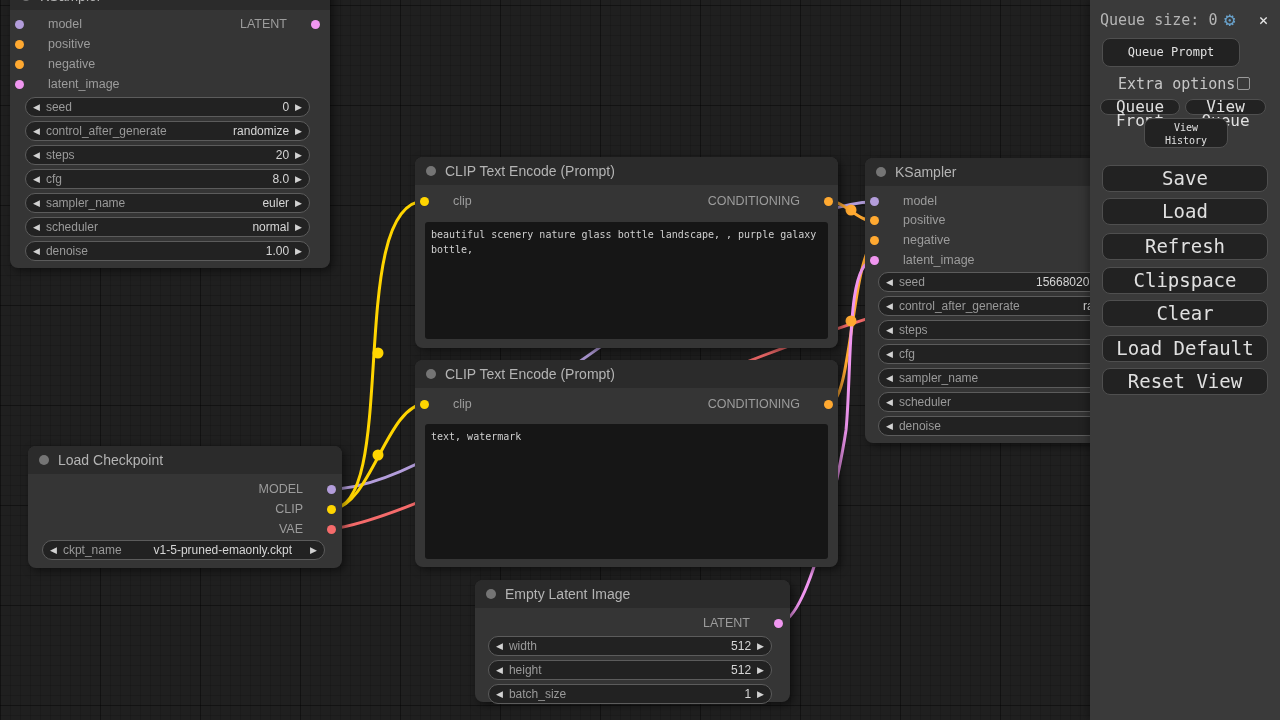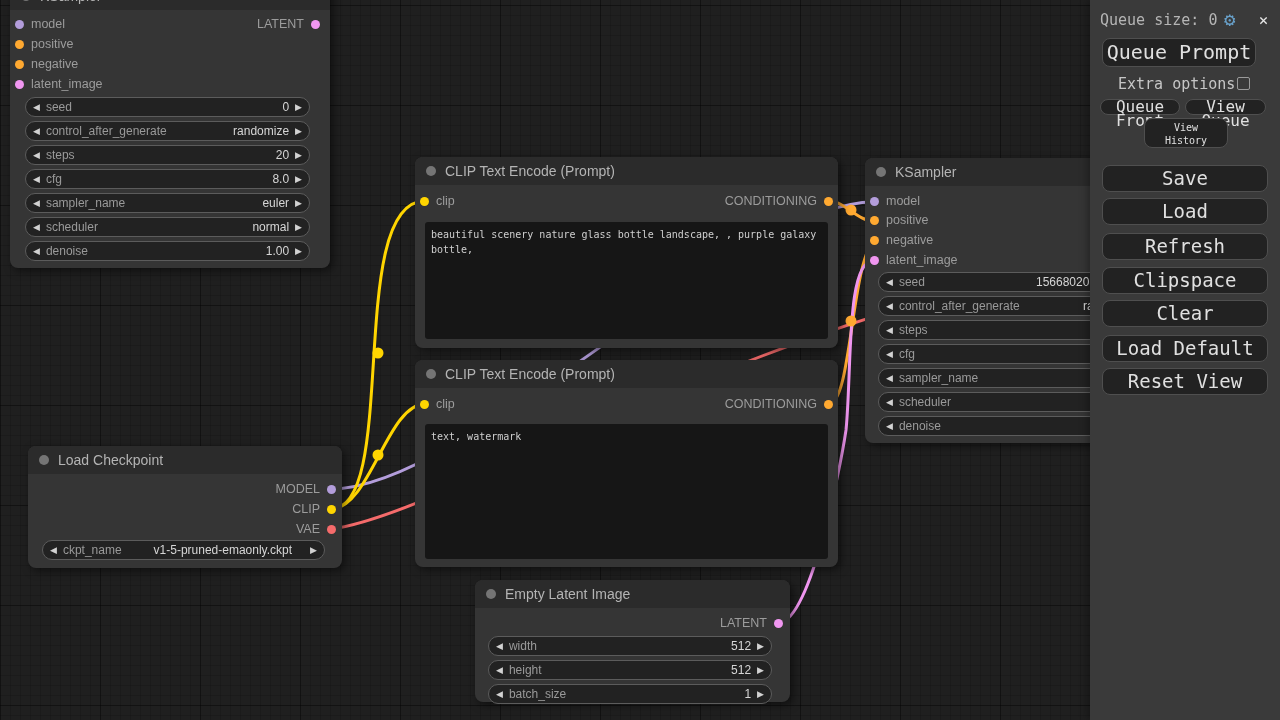--- a/index.html
+++ b/index.html
@@ -35,21 +35,21 @@
   }
   .ndot{
     position:absolute;left:11px;top:9px;width:10px;height:10px;border-radius:50%;
     background:#757575;
   }
   .ntext{
     position:absolute;left:30px;top:0;line-height:28px;font-size:14px;color:#b4b4b4;
     white-space:nowrap;
   }
   .port{
-    position:absolute;height:18px;display:flex;align-items:center;gap:7px;
+    position:absolute;height:18px;display:flex;align-items:center;gap:24px;
     font-size:12.5px;color:#9c9c9c;white-space:nowrap;
   }
   .port.in{left:5px;}
   .port.out{flex-direction:row-reverse;}
   .dot{width:9px;height:9px;border-radius:50%;flex:0 0 auto;}
   .widget{
     position:absolute;height:20px;box-sizing:border-box;
     background:#222222;border:1px solid #5c5c5c;border-radius:10px;
     display:flex;align-items:center;font-size:12px;color:#9a9a9a;
     padding:0 7px;gap:6px;white-space:nowrap;overflow:hidden;
@@ -68,21 +68,21 @@
   #sidebar{
     position:absolute;left:1090px;top:0;width:190px;height:720px;background:#3a3a3a;
     z-index:10;font-family:"DejaVu Sans Mono",monospace;color:#c6c6c6;
     box-shadow:-2px 0 8px rgba(0,0,0,.35);
   }
   .sbtn{
     position:absolute;box-sizing:border-box;background:#222222;border:1px solid #4f4f4f;
     border-radius:8px;color:#e0e0e0;text-align:center;cursor:pointer;
   }
   .bigbtn{left:12px;width:166px;height:27px;font-size:19px;line-height:25px;}
-  #queue-prompt{left:12px;top:38px;width:154px;height:29px;font-size:20px;line-height:27px;}
+  #queue-prompt{left:12px;top:38px;width:138px;height:29px;font-size:12px;line-height:27px;}
   .smallbtn{top:99px;height:16px;font-size:16px;line-height:14px;}
   #view-history{left:54px;top:118px;width:84px;height:30px;font-size:10px;line-height:13px;padding-top:2px;}
   #queue-size-row{position:absolute;left:10px;top:11px;width:170px;height:20px;font-size:15px;color:#b5b5b5;}
   #gear{position:absolute;left:124px;top:-3px;font-size:19px;color:#68a0c9;cursor:pointer;}
   #close-menu{position:absolute;right:2px;top:0px;font-size:15px;color:#e8e8e8;font-weight:bold;cursor:pointer;}
   #extra-options-label{position:absolute;left:28px;top:75px;font-size:15px;color:#c6c6c6;}
   #extra-options-box{
     position:absolute;left:147px;top:77px;width:13px;height:13px;box-sizing:border-box;
     border:1px solid #9a9a9a;border-radius:2px;background:#3a3a3a;cursor:pointer;
   }

